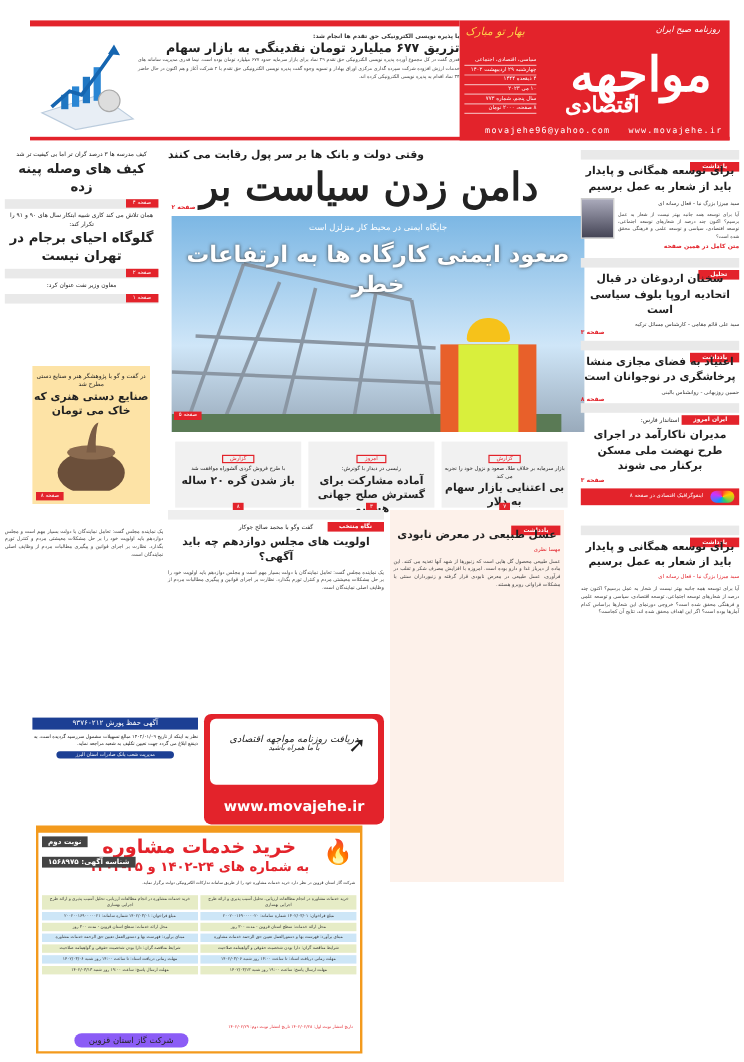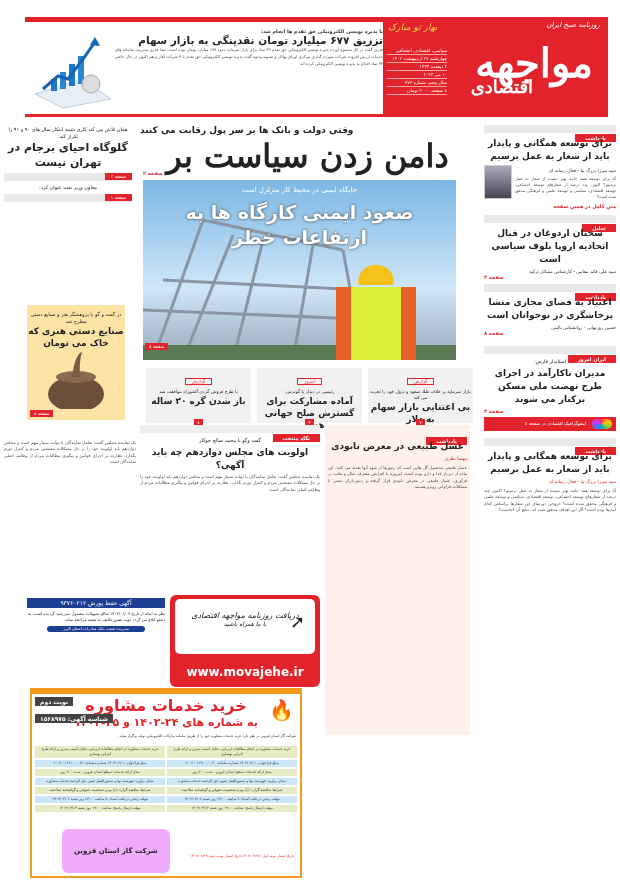--- a/index.html
+++ b/index.html
@@ -18,21 +18,21 @@
 #web-strip{position:absolute;left:0;bottom:0;width:100%;height:12px;font-size:7px;font-family:"DejaVu Sans Mono",monospace;letter-spacing:1px;padding-right:6px}
 #web-strip span{margin-left:10px}
 #lead-box{position:absolute;left:0;top:0;width:358px;height:124px;border-top:5px solid #e3232b;padding:6px 0 0 90px;font-size:4px;line-height:7px;text-align:justify;color:#444}
 #lead-kicker{font-size:5px;font-weight:bold;color:#333}
 #lead-title{font-size:10.5px;font-weight:bold;margin:2px 0 2px;color:#222}
 #lead-chart{position:absolute;left:8px;top:12px;width:80px;height:75px}
 
 #kicker{left:140px;top:125px;width:335px;text-align:left;font-size:9px;font-weight:bold}
 #headline{left:140px;top:137px;width:335px;text-align:center;font-size:32px;font-weight:bold;font-family:"DejaVu Serif",serif;letter-spacing:-1px}
 .pageref{font-size:5px;color:#e3232b;font-weight:bold}
-#photo{left:143px;top:180px;width:313px;height:180px;background:linear-gradient(#7cb7e4,#cfe6f8 60%,#9ab 100%);overflow:hidden}
+#photo{left:143px;top:180px;width:344px;height:180px;background:linear-gradient(#7cb7e4,#cfe6f8 60%,#9ab 100%);overflow:hidden}
 #photo-kicker{position:absolute;top:6px;width:100%;text-align:center;color:#fff;font-size:7px}
 #photo-title{position:absolute;top:20px;width:100%;text-align:center;color:#fff;font-size:19px;font-weight:bold;line-height:25px;text-shadow:0 0 3px #333}
 .worker{position:absolute;right:40px;top:85px;width:80px;height:95px}
 
 .tag{display:inline-block;background:#e3232b;color:#fff;font-size:5px;padding:1px 10px;font-weight:bold}
 .tagrow{background:#e9e9e9;height:8px;margin-bottom:4px;direction:rtl}
 .rc{left:484px;width:132px}
 .rhead{text-align:center;font-size:9px;font-weight:bold;line-height:13px;margin:2px 0}
 .author{font-size:4.5px;margin-top:3px;color:#333}
 .smalltxt{font-size:4px;line-height:6px;text-align:justify;color:#444}
@@ -58,38 +58,42 @@
 #ad-site-url{position:absolute;bottom:8px;width:100%;text-align:center;color:#fff;font-size:12px;font-weight:bold;direction:ltr}
 #bank{left:27px;top:598px;width:138px;height:68px;font-size:4px;line-height:6px}
 #tender{left:30px;top:688px;width:272px;height:190px;border:2px solid #f39a1d;border-top:6px solid #f39a1d}
 #tender-title{position:absolute;top:2px;width:100%;text-align:center;color:#e3232b;font-size:16px;font-weight:bold}
 #tender-sub{position:absolute;top:22px;width:100%;text-align:center;color:#e3232b;font-size:11px;font-weight:bold}
 .tbadge{position:absolute;left:3px;background:#444;color:#fff;font-size:6px;padding:1px 5px;font-weight:bold}
 .tgrid{position:absolute;left:3px;right:3px;top:50px}
 .trow{display:flex;gap:2px;margin-bottom:2px}
 .tcell{flex:1;font-size:3.5px;line-height:5px;padding:1px 3px;text-align:center;color:#333}
 .g{background:#e6ecc6}.b{background:#cde6f7}
-#tender-co{position:absolute;left:30px;bottom:3px;background:#f0abfc;font-size:7px;font-weight:bold;padding:18px 12px;border-radius:6px}
+#tender-co{position:absolute;left:30px;bottom:3px;background:#8b5cf6;font-size:7px;font-weight:normal;padding:2px 12px;border-radius:6px}
 #right-lower{left:484px;top:438px;width:132px;height:440px}
 </style>
 </head>
 <body>
 
 <div id="mast" class="abs">
   <div id="logo-box">
     <span id="logo-sub">روزنامه صبح ایران</span>
     <div id="logo-title"><span>مواجهه</span><small>اقتصادی</small></div>
     <span id="anniv">بهار تو مبارک</span>
     <div id="issue">
       <div>سیاسی، اقتصادی، اجتماعی</div>
       <div>چهارشنبه ۲۹ اردیبهشت ۱۴۰۲</div>
       <div>۴ ذیقعده ۱۴۴۴</div>
       <div>۱۰ می ۲۰۲۳</div>
       <div>سال پنجم، شماره ۷۷۳</div>
       <div>۸ صفحه، ۲۰۰۰ تومان</div>
+    </div>
+    <div id="web-strip">
+      <span>movajehe96@yahoo.com</span>
+      <span>www.movajehe.ir</span>
     </div>
   </div>
   <div id="lead-box">
     <svg id="lead-chart" viewBox="0 0 80 75">
       <polygon points="2,60 50,45 78,65 30,74" fill="#e8eef5" stroke="#bcd"></polygon>
       <rect x="18" y="45" width="6" height="12" fill="#1f76c2"></rect>
         <rect x="27" y="38" width="6" height="17" fill="#2a86d4"></rect>
       <rect x="36" y="30" width="6" height="22" fill="#1f76c2"></rect>
         <rect x="45" y="22" width="6" height="28" fill="#2a86d4"></rect>
       <polyline points="10,55 25,42 35,45 50,25 62,8" fill="none" stroke="#1565b0" stroke-width="3"></polyline>
@@ -144,20 +148,27 @@
 </div>
 <div class="teaser" style="right:369px">
   <span class="tbtn">گزارش</span>
   <div class="tkicker">با طرح فروش گردی آلشوراه موافقت شد</div>
   <div class="thead">باز شدن گره ۲۰ ساله</div>
   <span class="tpg">۸</span>
 </div>
 
 <div class="abs lc" style="top:126px">
   <div>
+    <div class="lkicker">کیف مدرسه ها ۳ درصد گران تر اما بی کیفیت تر شد</div>
+    <div class="lhead">کیف های وصله پینه زده</div>
+    <div class="ltag">
+        <span>صفحه ۴</span>
+      </div>
+  </div>
+  <div>
     <div class="lkicker">همان تلاش می کند کاری شبیه ابتکار سال های ۹۰ و ۹۱ را تکرار کند:</div>
     <div class="lhead">گلوگاه احیای برجام در تهران نیست</div>
     <div class="ltag">
         <span>صفحه ۲</span>
       </div>
   </div>
   <div>
     <div class="lkicker">معاون وزیر نفت عنوان کرد:</div>
     <div class="ltag">
         <span>صفحه ۱</span>
@@ -193,21 +204,21 @@
     <div class="rhead">سخنان اردوغان در قبال اتحادیه اروپا بلوف سیاسی است</div>
     <div class="author">سید علی قائم مقامی - کارشناس مسائل ترکیه</div>
     <div class="pageref" style="text-align:left">صفحه ۳</div>
   </div>
   <div style="margin-top:4px">
     <div class="tagrow"><span class="tag">یادداشت</span></div>
     <div class="rhead">اعتیاد به فضای مجازی منشا پرخاشگری در نوجوانان است</div>
     <div class="author">حسین روزبهانی - روانشناس بالینی</div>
     <div class="pageref" style="text-align:left">صفحه ۸</div>
   </div>
-  <div style="margin-top:10px">
+  <div style="margin-top:0">
     <div class="tagrow"><span class="tag">ایران امروز</span></div>
     <div class="lkicker">استاندار فارس:</div>
     <div class="rhead">مدیران ناکارآمد در اجرای طرح نهضت ملی مسکن برکنار می شوند</div>
     <div class="pageref" style="text-align:left">صفحه ۳</div>
   </div>
   <div style="margin-top:3px;height:14px;background:#e3232b;color:#fff;font-size:4.5px;line-height:14px;padding-right:30px;position:relative">
     <span>اینفوگرافیک اقتصادی در صفحه ۸</span>
     <span style="position:absolute;right:4px;top:2px;width:20px;height:10px;border-radius:5px;background:conic-gradient(#f33,#fc0,#3c6,#09f,#c3f,#f33)"></span>
   </div>
 </div>

